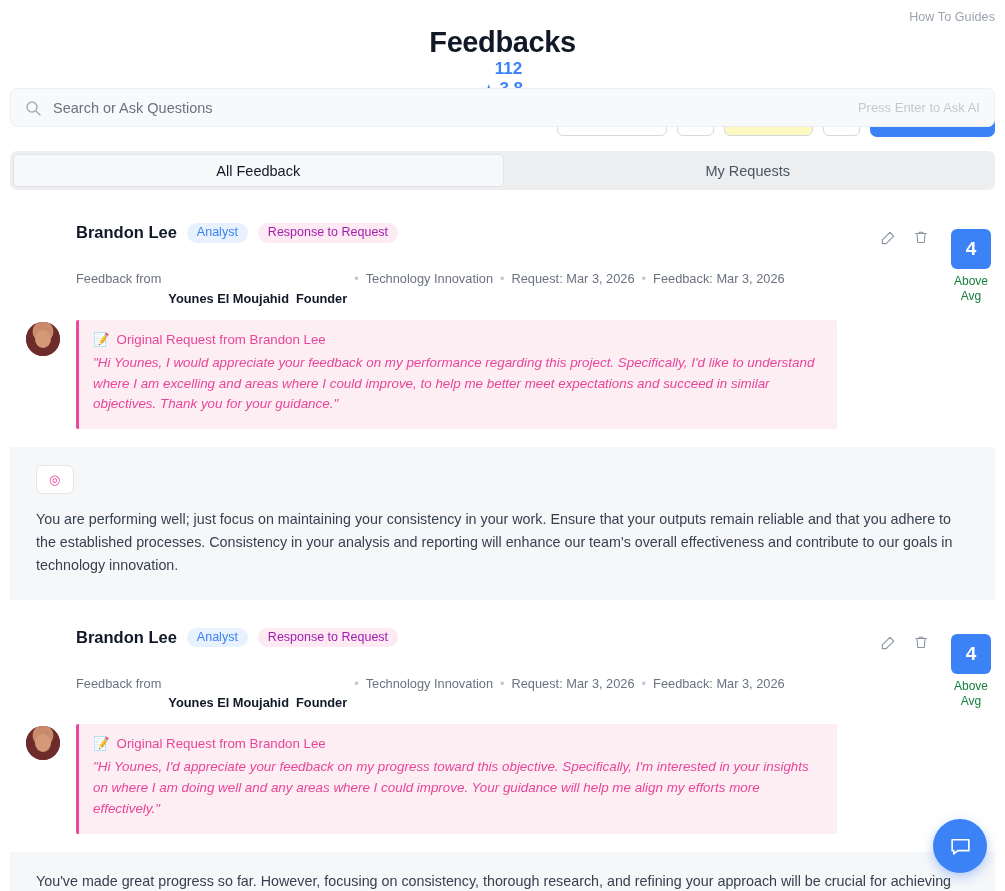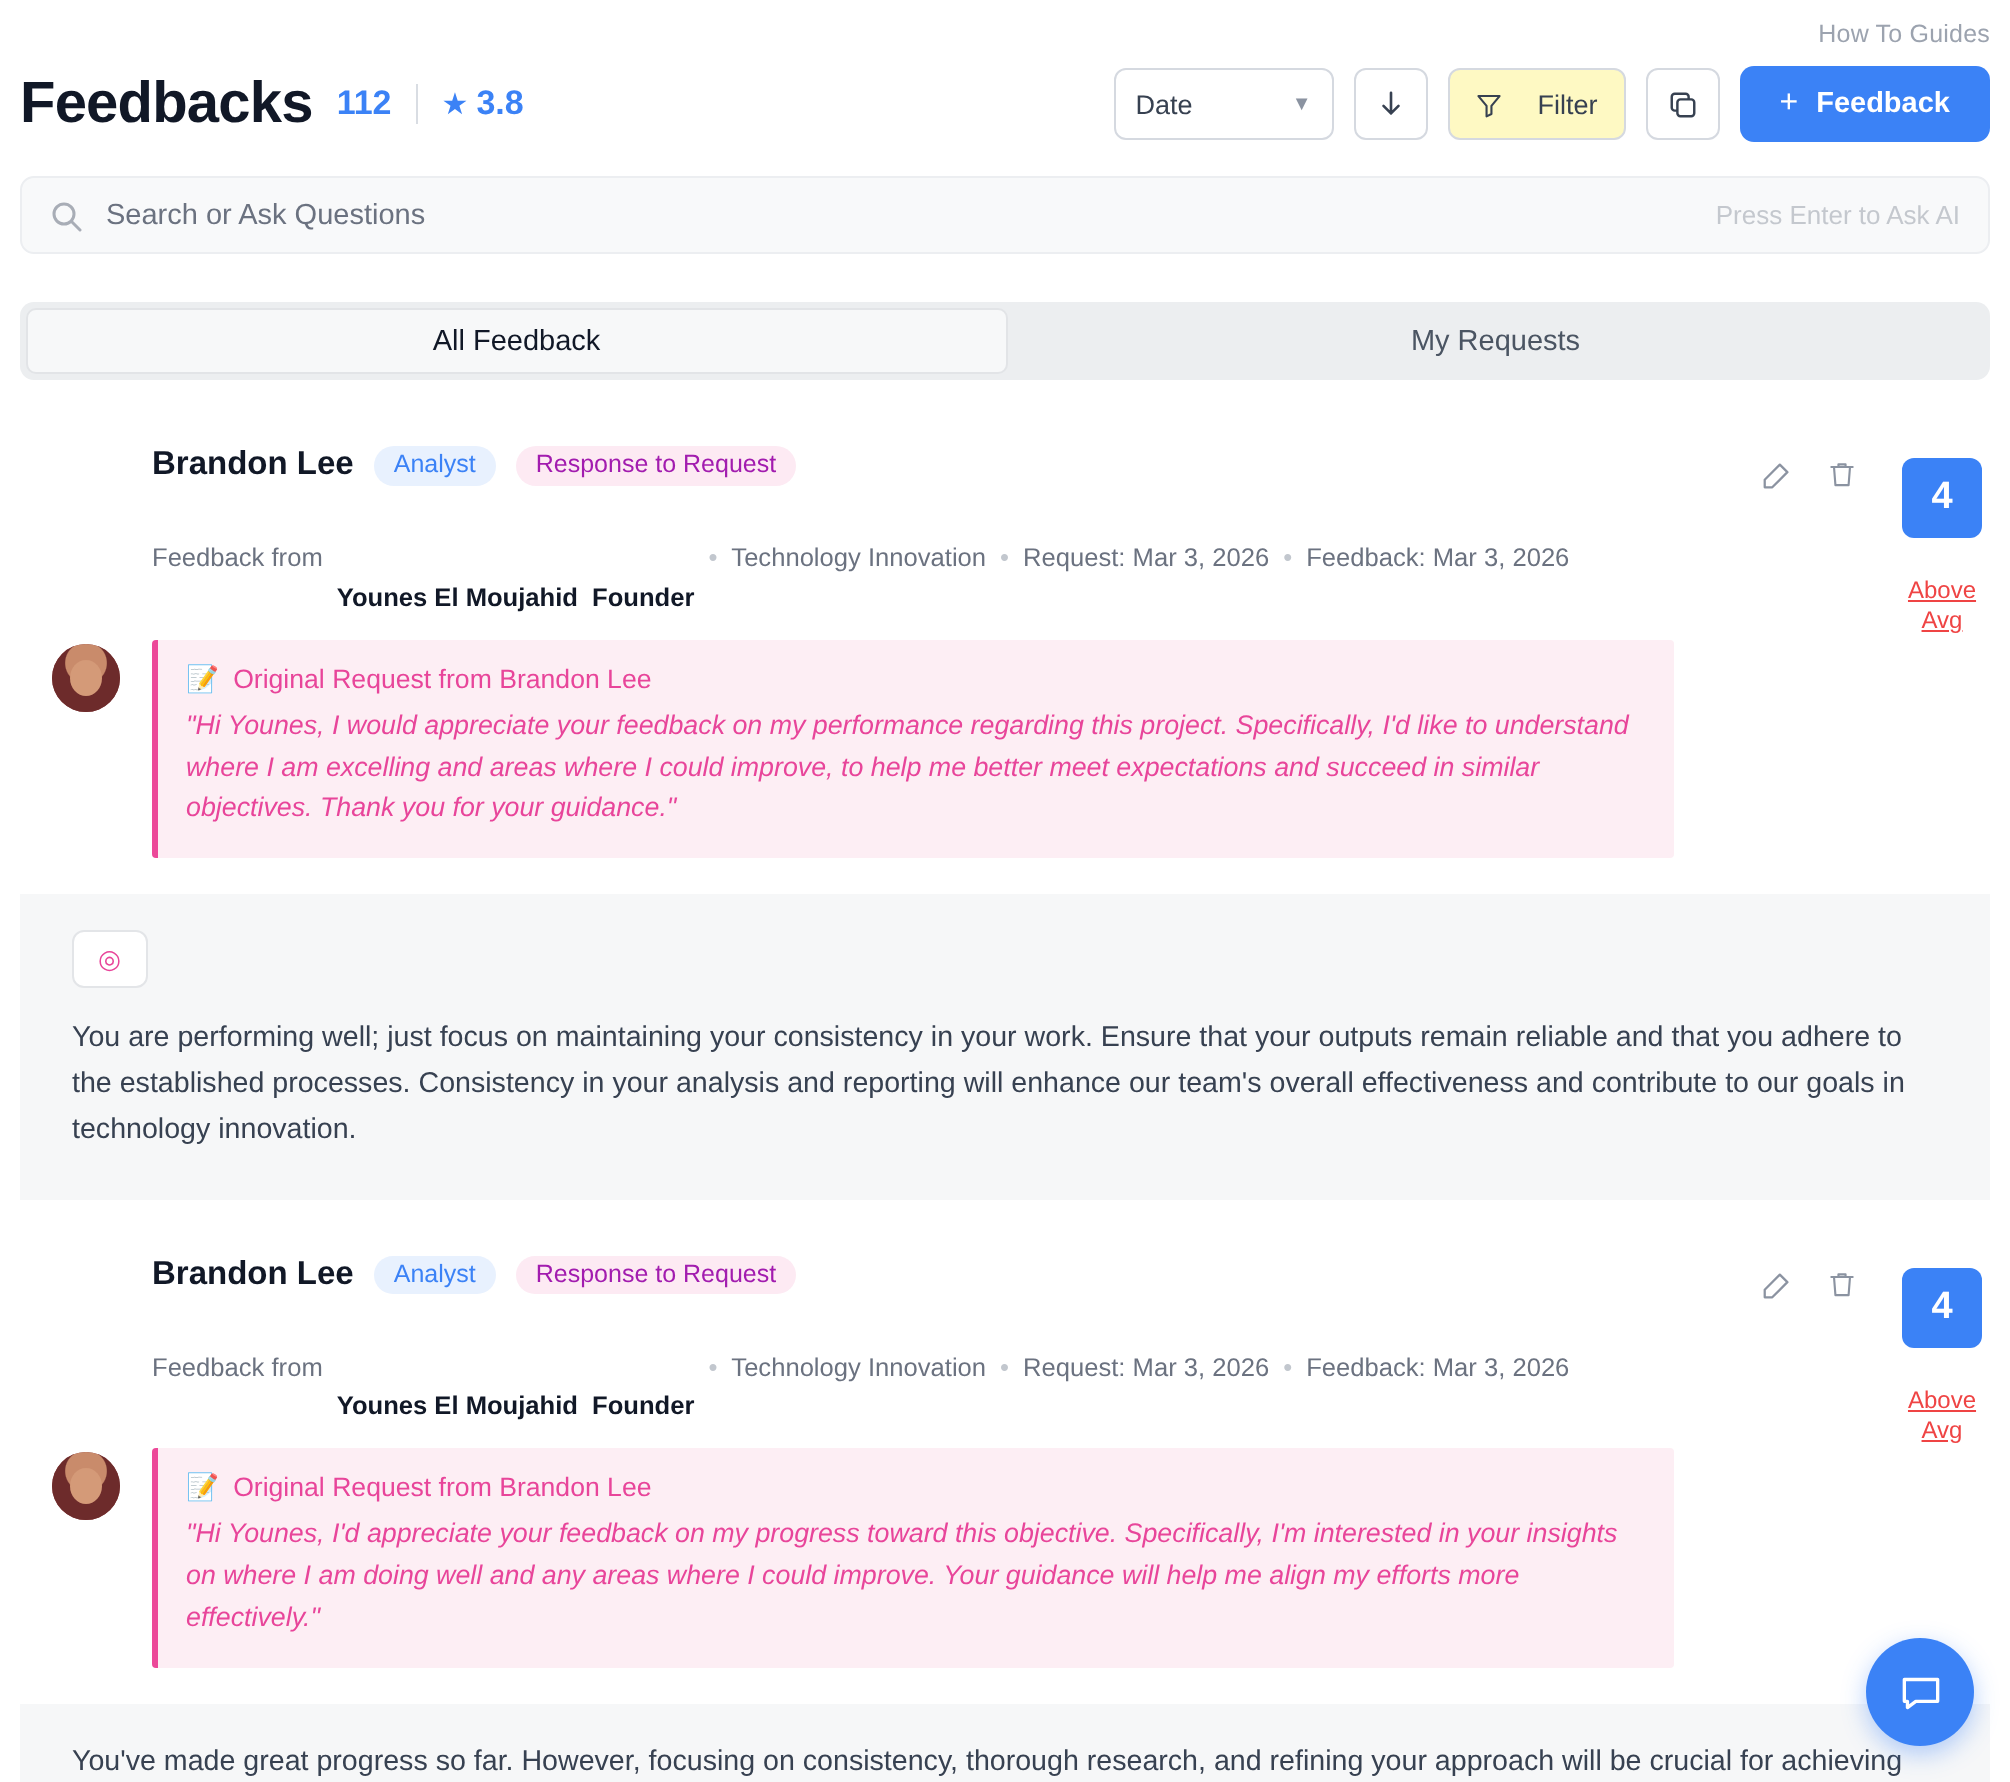--- a/index.html
+++ b/index.html
@@ -15,21 +15,21 @@
 
   
   .howto {
     position: absolute; top: 10px; right: 10px;
     font-size: 12.5px; color: #9ca3af; letter-spacing: .1px;
   }
 
   
   .header {
     position: absolute; top: 26px; left: 0; right: 0; height: 52px;
-    display: flex; align-items: center; padding: 0 10px;
+    display: flex; align-items: center; padding: 0 10px; flex-direction: column;
   }
   .title {
     font-size: 29px; font-weight: 700; color: #111827; letter-spacing: -.4px;
   }
   .count {
     font-size: 17px; font-weight: 700; color: #3b82f6; margin-left: 12px;
   }
   .divider-v {
     width: 1px; height: 20px; background: #d9dde3; margin: 0 12px;
   }
@@ -116,22 +116,22 @@
     display: flex; align-items: flex-start; gap: 16px;
   }
   .act-icon { color: #8b93a1; cursor: pointer; }
   .score-wrap { text-align: center; margin-left: 6px; }
   .score {
     width: 40px; height: 40px; border-radius: 6px; background: #3b82f6;
     color: #fff; font-size: 19px; font-weight: 700;
     display: flex; align-items: center; justify-content: center;
   }
   .score-label {
-    margin-top: 19px; font-size: 12px; color: #ef4444; line-height: 1.25;
-    width: 48px; margin-left: -4px; text-decoration: underline;
+    margin-top: 5px; font-size: 12px; color: #15803d; line-height: 1.25;
+    width: 48px; margin-left: -4px;
   }
 
   .quote-row { display: flex; margin-top: 14px; }
   .avatar {
     width: 34px; height: 34px; border-radius: 50%; flex: none;
     margin-left: 16px; margin-top: 2px; overflow: hidden;
     background: #8b3a3a; position: relative;
   }
   .avatar .hair { position: absolute; inset: 0; background: radial-gradient(circle at 50% 28%, #c98b6b 0 34%, #6d2b2b 36% 100%); }
   .avatar .face { position: absolute; left: 9px; top: 8px; width: 16px; height: 18px; border-radius: 50%; background: #d49a78; }

